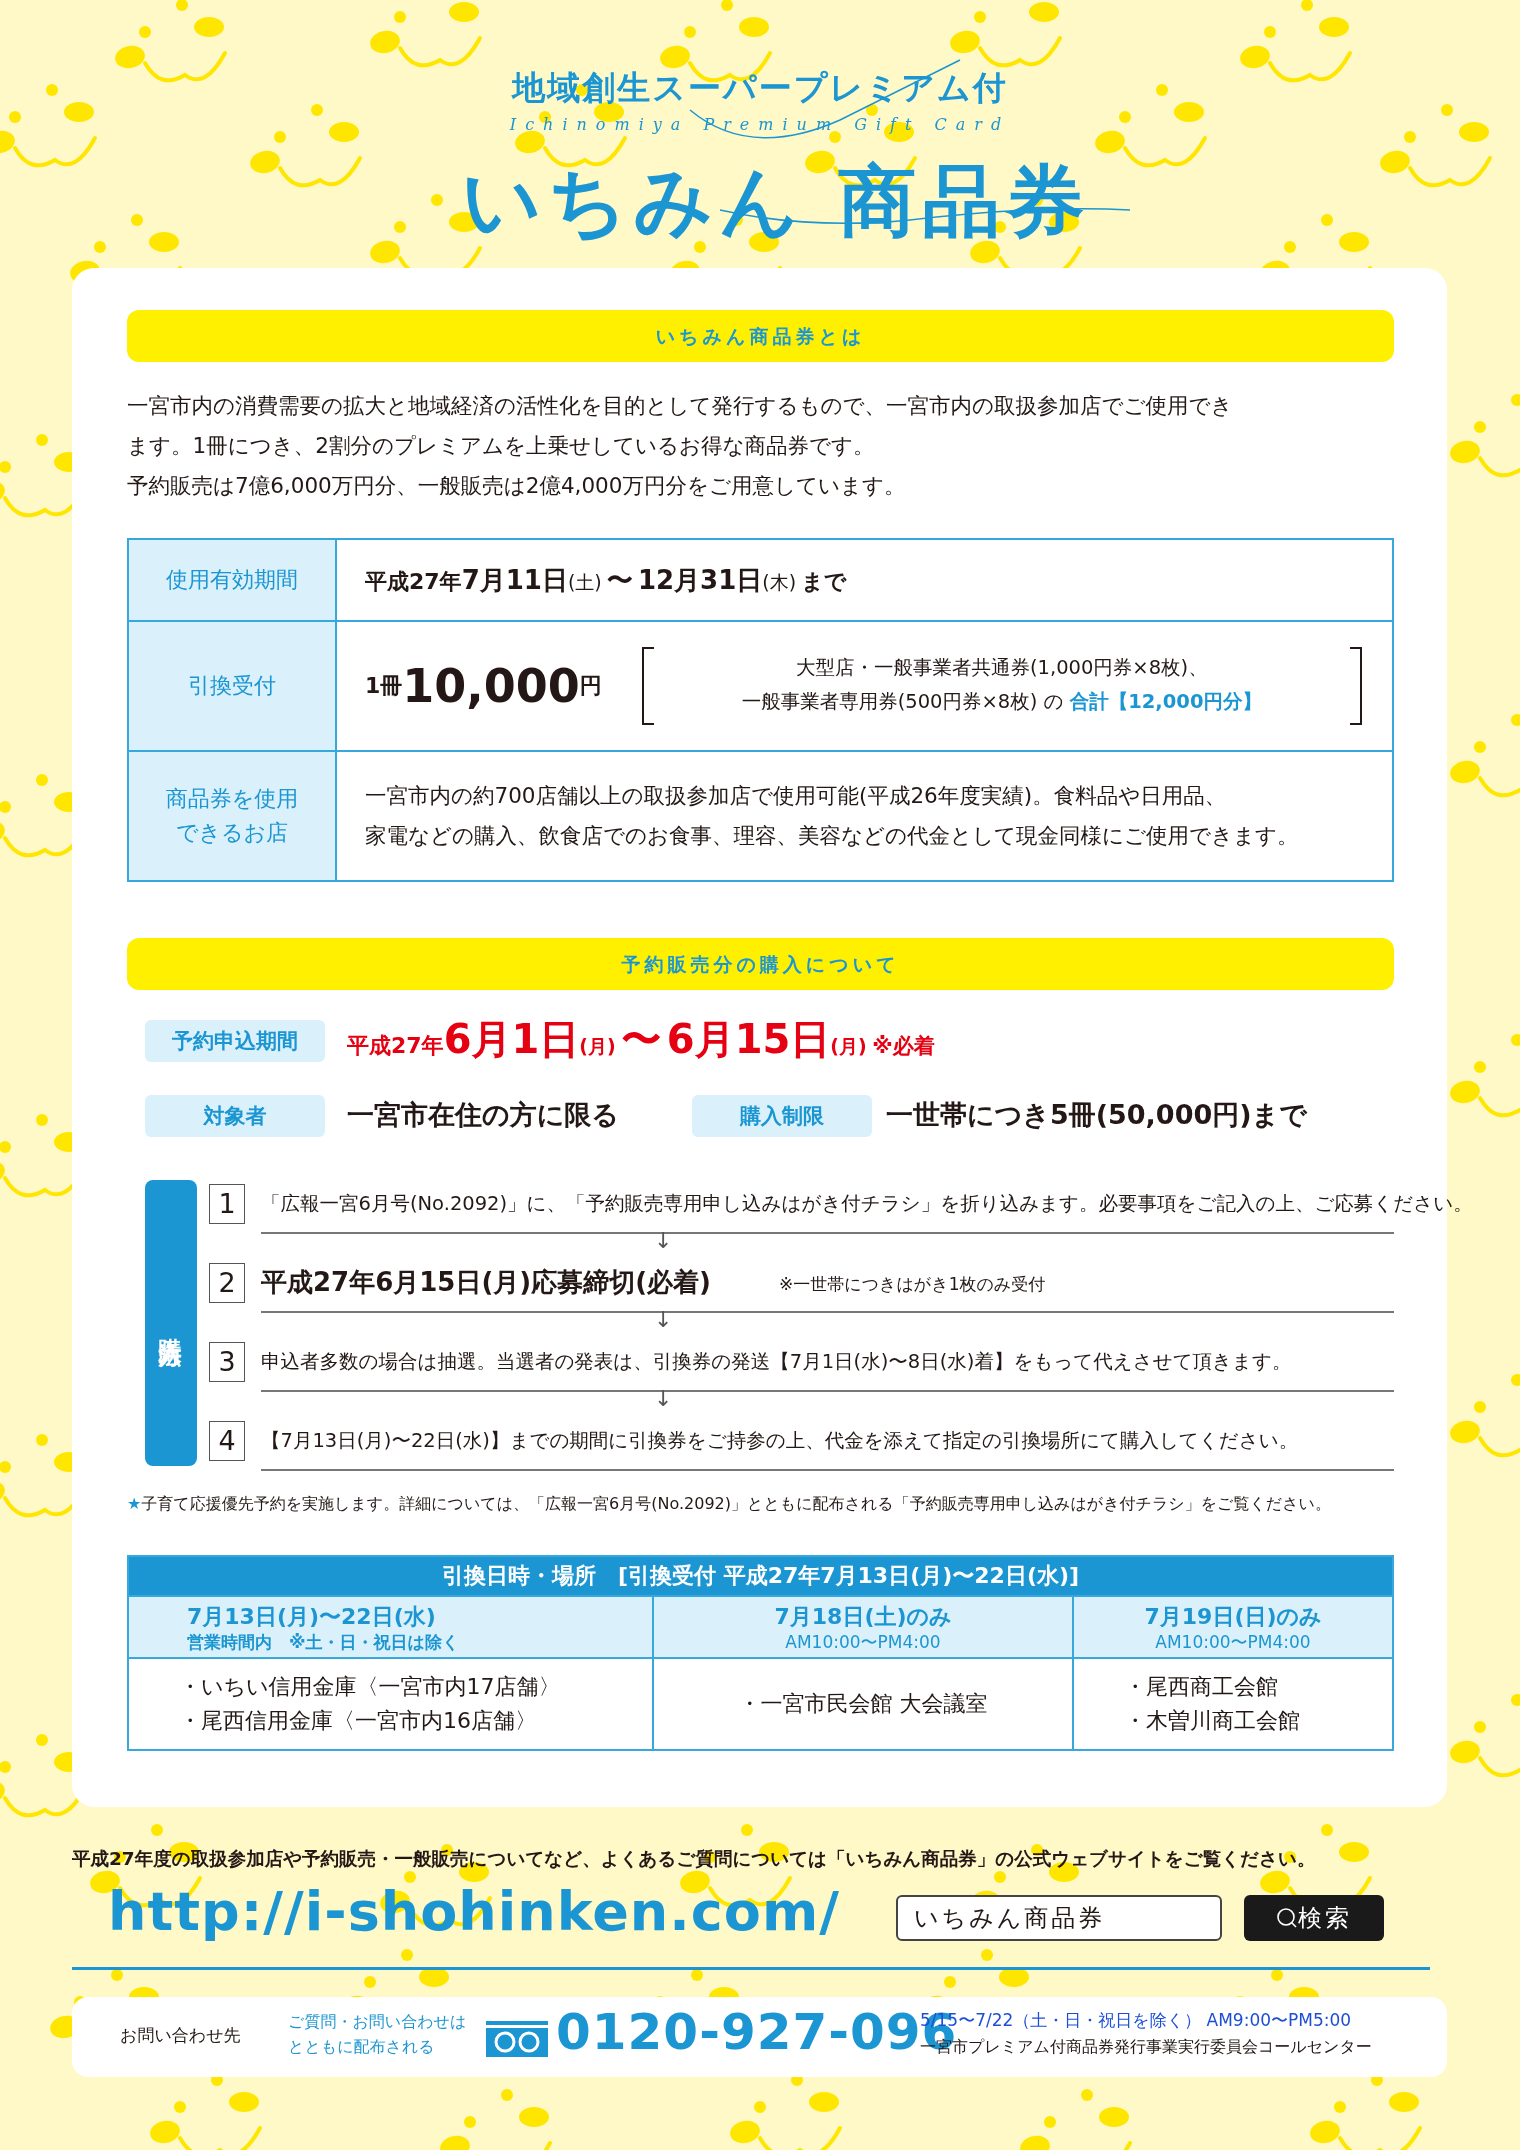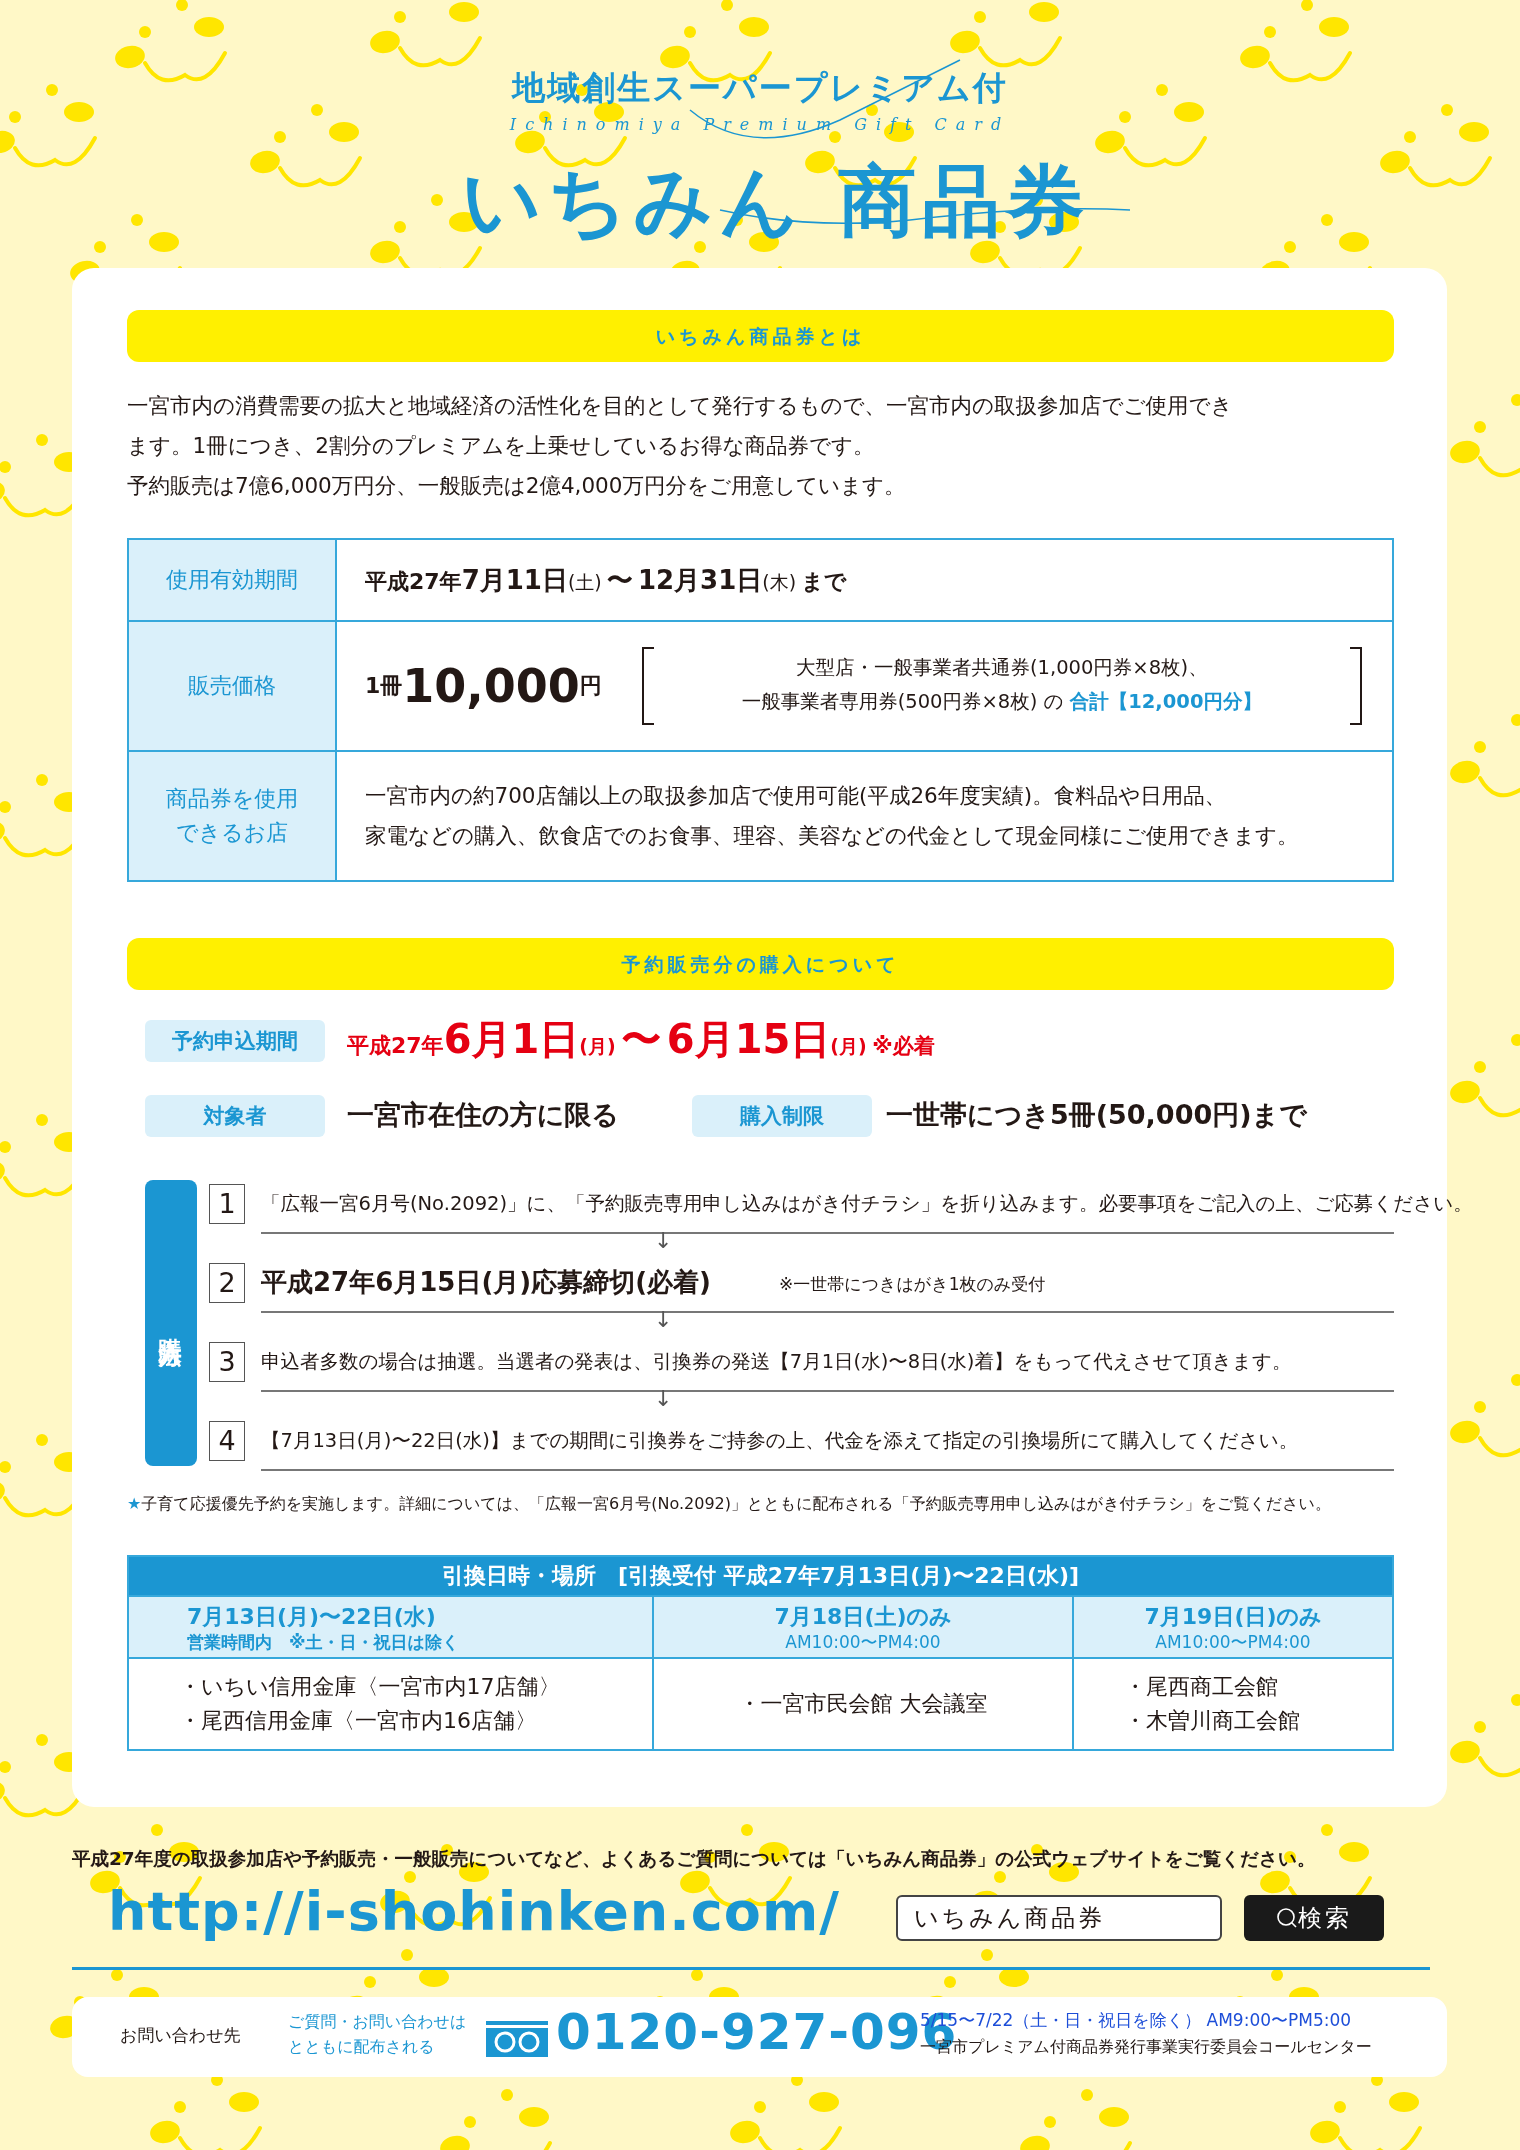--- a/index.html
+++ b/index.html
@@ -157,21 +157,21 @@
         <tr class="r1">
       <td class="lbl">使用有効期間</td>
       <td class="val">
         <span class="mid">平成27年</span><span class="big">7月11日</span><span class="sm">(土)</span>
         <span class="big">〜</span>
         <span class="big">12月31日</span><span class="sm">(木)</span>
         <span class="mid">まで</span>
       </td>
     </tr>
     <tr class="r2">
-      <td class="lbl">販売価格</td>
+      <td class="lbl">引換受付</td>
       <td class="val">
         <div class="price-wrap">
           <span class="mid">1冊</span>
           <span style="font-size:46px;font-weight:bold;">10,000</span>
           <span class="mid">円</span>
           <div class="bracket-box">
             <div>大型店・一般事業者共通券(1,000円券×8枚)、</div>
             <div><span>一般事業者専用券(500円券×8枚) の</span> <span class="blue-b">合計【12,000円分】</span></div>
           </div>
         </div>

